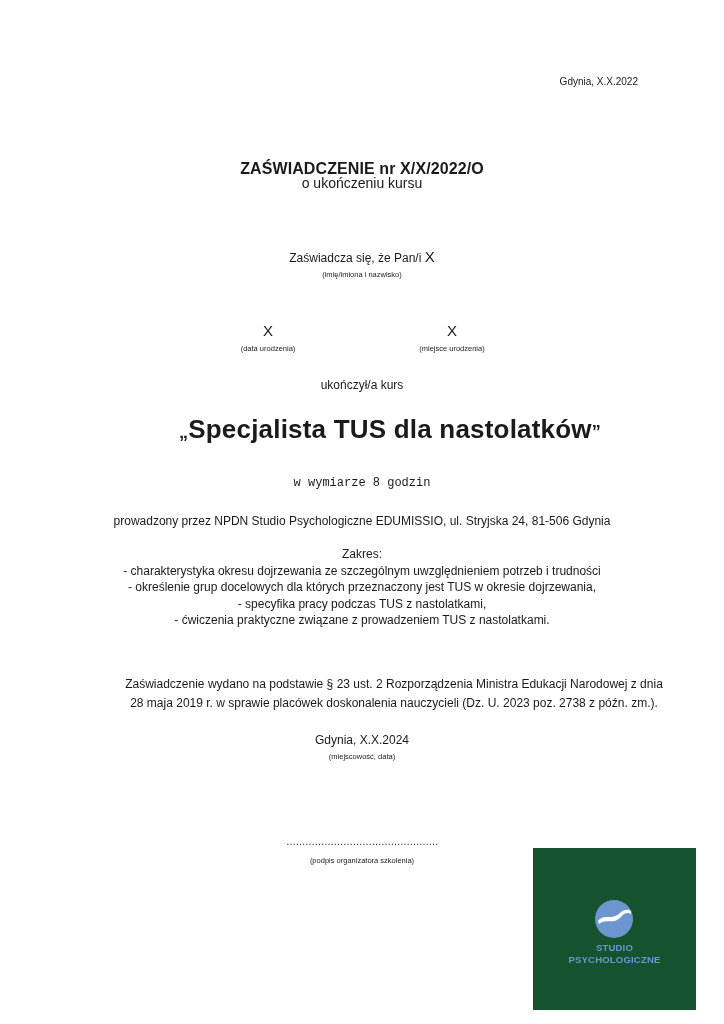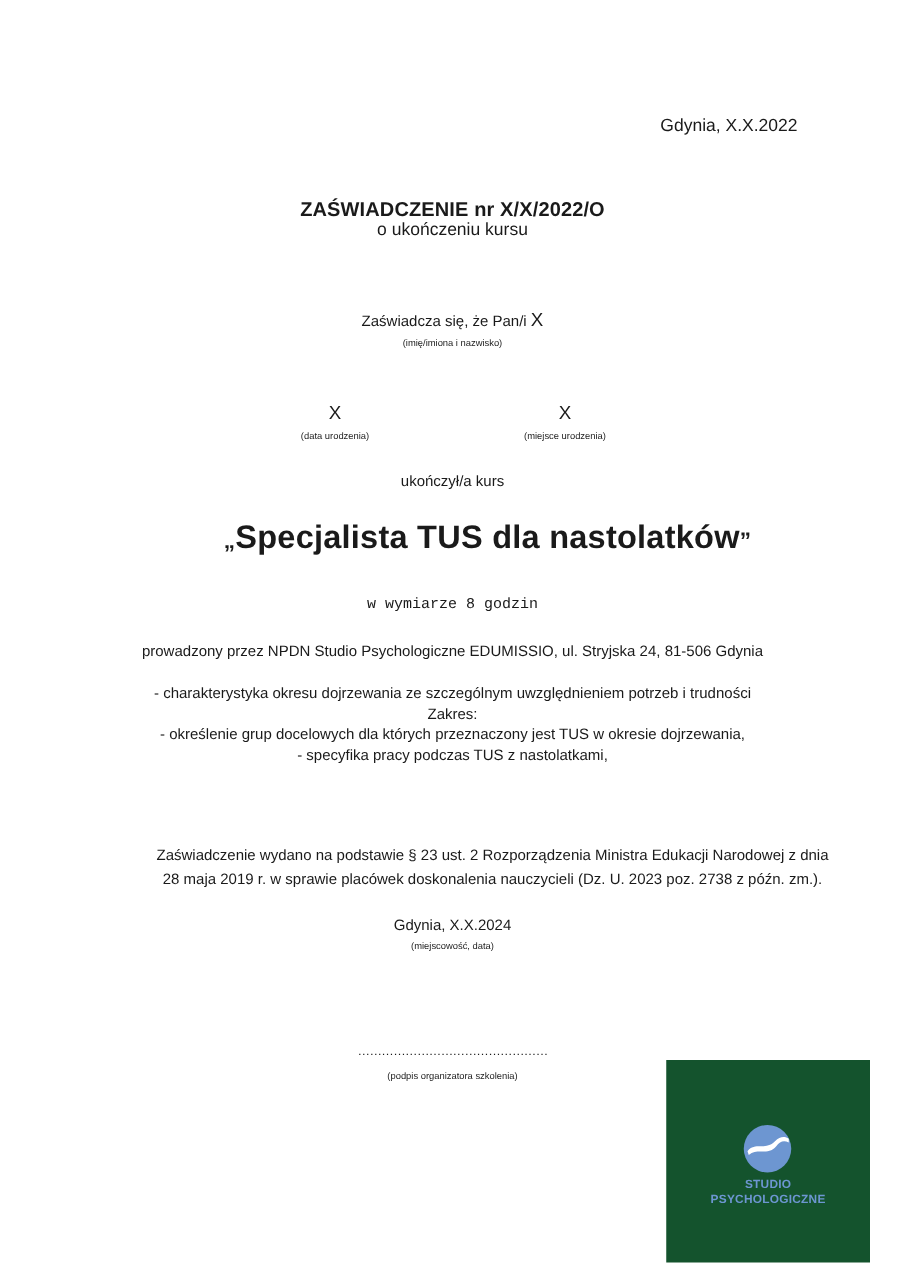--- a/index.html
+++ b/index.html
@@ -1,20 +1,20 @@
 <!DOCTYPE html>
 <html><head>
   <meta charset="utf-8">
   <style>
     html, body { margin: 0; padding: 0; background: #ffffff; }
     body { width: 724px; height: 1024px; position: relative; overflow: hidden;
            font-family: "Liberation Sans", "DejaVu Sans", sans-serif; color: #1a1a1a; }
     .abs { position: absolute; }
     .center { position: absolute; left: 0; width: 724px; text-align: center; }
-    .place-date { right: 86px; top: 92px; font-size: 14px; }
+    .place-date { right: 86px; top: 76px; font-size: 10px; }
     .cert-title { top: 160px; font-size: 16px; font-weight: bold; letter-spacing: 0.1px; }
     .cert-sub { top: 175px; font-size: 14px; }
     .attest { top: 248px; font-size: 12px; }
     .attest .x { font-size: 15px; }
     .caption { font-size: 7.5px; color: #222; }
     .cap-name { top: 270px; }
     .col { position: absolute; text-align: center; width: 160px; }
     .col .x { font-size: 15px; display: block; }
     .col .caption { display: block; margin-top: 5px; }
     .col-birthdate { left: 188px; top: 322px; }
@@ -64,24 +64,25 @@
   <div class="center completed">ukończył/a kurs</div>
 
   <div class="center course-title">
     <span class="q">„</span><span>Specjalista TUS dla nastolatków</span><span class="q">”</span>
   </div>
 
   <div class="center hours">w wymiarze 8 godzin</div>
   <div class="center organizer">prowadzony przez NPDN Studio Psychologiczne EDUMISSIO, ul. Stryjska 24, 81-506 Gdynia</div>
 
   <div class="center scope">
+    <div>Zakres:</div>
     <div>- charakterystyka okresu dojrzewania ze szczególnym uwzględnieniem potrzeb i trudności</div>
-    <div>Zakres:</div>
     <div>- określenie grup docelowych dla których przeznaczony jest TUS w okresie dojrzewania,</div>
     <div>- specyfika pracy podczas TUS z nastolatkami,</div>
+    <div>- ćwiczenia praktyczne związane z prowadzeniem TUS z nastolatkami.</div>
   </div>
 
   <div class="center legal">
     <div>Zaświadczenie wydano na podstawie § 23 ust. 2 Rozporządzenia Ministra Edukacji Narodowej z dnia</div>
     <div>28 maja 2019 r. w sprawie placówek doskonalenia nauczycieli  (Dz. U. 2023 poz. 2738 z późn. zm.).</div>
   </div>
 
   <div class="center issue-place">Gdynia, X.X.2024</div>
   <div class="center caption cap-issue">(miejscowość, data)</div>
 

